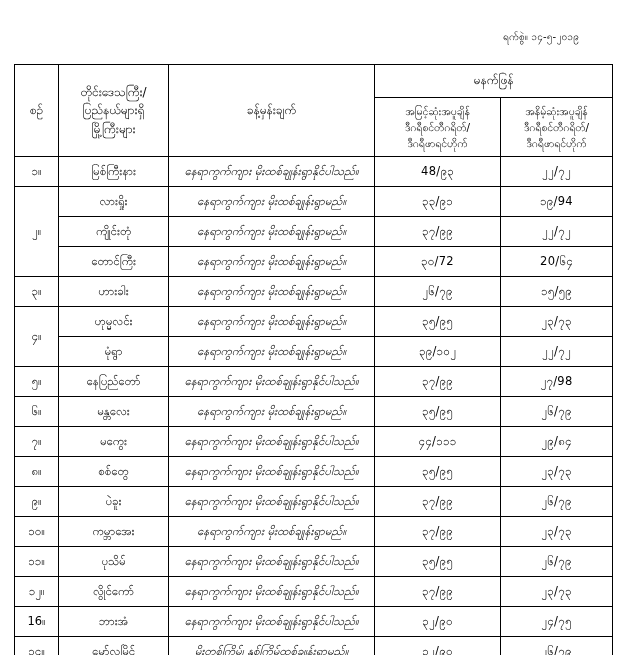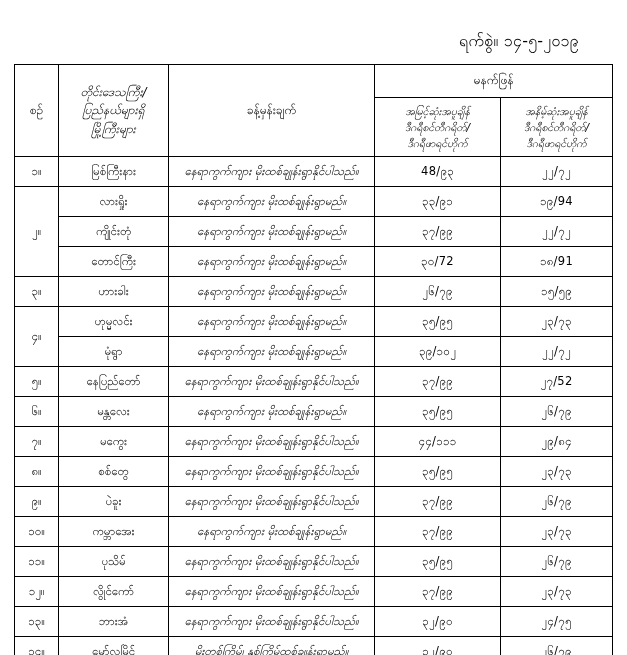--- a/index.html
+++ b/index.html
@@ -13,21 +13,21 @@
     position: relative;
     width: 627px;
     height: 655px;
     background: #ffffff;
     overflow: hidden;
   }
   #date-line {
     position: absolute;
     top: 30px;
     right: 48px;
-    font-size: 16px;
+    font-size: 10px;
     letter-spacing: 0.2px;
     white-space: nowrap;
   }
   table#forecast-table {
     position: absolute;
     left: 14px;
     top: 64px;
     width: 598px;
     border-collapse: collapse;
     table-layout: fixed;
@@ -40,21 +40,20 @@
     font-weight: normal;
     padding: 2px 3px;
     overflow: hidden;
   }
   #forecast-table thead tr.h-top th { height: 28px; font-size: 12px; }
   #forecast-table thead tr.h-sub th { height: 54px; margin-left: 16px; }
   .pre {
     white-space: pre-line;
     line-height: 1.55;
     font-size: 10.5px;
-    font-style: italic;
   }
   #forecast-table tbody td {
     height: 25px;
     font-size: 11.5px;
     line-height: 1.35;
   }
   .c-no     { font-size: 11.5px; }
   .c-city   { font-size: 11.5px; }
   .c-forecast { font-size: 11px; font-style: italic; }
   .c-temp   { font-size: 11.5px; letter-spacing: 0.3px; }
@@ -110,21 +109,21 @@
         <tr>
           <td class="c-city">ကျိုင်းတုံ</td>
           <td class="c-forecast">နေရာကွက်ကျား မိုးထစ်ချုန်းရွာမည်။</td>
           <td class="c-temp">၃၇/၉၉</td>
           <td class="c-temp">၂၂/၇၂</td>
         </tr>
         <tr>
           <td class="c-city">တောင်ကြီး</td>
           <td class="c-forecast">နေရာကွက်ကျား မိုးထစ်ချုန်းရွာမည်။</td>
           <td class="c-temp">၃၀/72</td>
-          <td class="c-temp">၁၈/91</td>
+          <td class="c-temp">20/၆၄</td>
         </tr>
         <tr>
           <td class="c-no" rowspan="1">၃။</td>
           <td class="c-city">ဟားခါး</td>
           <td class="c-forecast">နေရာကွက်ကျား မိုးထစ်ချုန်းရွာမည်။</td>
           <td class="c-temp">၂၆/၇၉</td>
           <td class="c-temp">၁၅/၅၉</td>
         </tr>
         <tr>
           <td class="c-no" rowspan="2">၄။</td>
@@ -137,21 +136,21 @@
           <td class="c-city">မုံရွာ</td>
           <td class="c-forecast">နေရာကွက်ကျား မိုးထစ်ချုန်းရွာမည်။</td>
           <td class="c-temp">၃၉/၁၀၂</td>
           <td class="c-temp">၂၂/၇၂</td>
         </tr>
         <tr>
           <td class="c-no" rowspan="1">၅။</td>
           <td class="c-city">နေပြည်တော်</td>
           <td class="c-forecast">နေရာကွက်ကျား မိုးထစ်ချုန်းရွာနိုင်ပါသည်။</td>
           <td class="c-temp">၃၇/၉၉</td>
-          <td class="c-temp">၂၇/52</td>
+          <td class="c-temp">၂၇/98</td>
         </tr>
         <tr>
           <td class="c-no" rowspan="1">၆။</td>
           <td class="c-city">မန္တလေး</td>
           <td class="c-forecast">နေရာကွက်ကျား မိုးထစ်ချုန်းရွာမည်။</td>
           <td class="c-temp">၃၅/၉၅</td>
           <td class="c-temp">၂၆/၇၉</td>
         </tr>
         <tr>
           <td class="c-no" rowspan="1">၇။</td>
@@ -189,21 +188,21 @@
           <td class="c-temp">၂၆/၇၉</td>
         </tr>
         <tr>
           <td class="c-no" rowspan="1">၁၂။</td>
           <td class="c-city">လွိုင်ကော်</td>
           <td class="c-forecast">နေရာကွက်ကျား မိုးထစ်ချုန်းရွာနိုင်ပါသည်။</td>
           <td class="c-temp">၃၇/၉၉</td>
           <td class="c-temp">၂၃/၇၃</td>
         </tr>
         <tr>
-          <td class="c-no" rowspan="1">၁၃။</td>
+          <td class="c-no" rowspan="1">16။</td>
           <td class="c-city">ဘားအံ</td>
           <td class="c-forecast">နေရာကွက်ကျား မိုးထစ်ချုန်းရွာနိုင်ပါသည်။</td>
           <td class="c-temp">၃၂/၉၀</td>
           <td class="c-temp">၂၄/၇၅</td>
         </tr>
         <tr>
           <td class="c-no" rowspan="1">၁၄။</td>
           <td class="c-city">မော်လမြိုင်</td>
           <td class="c-forecast">မိုးတစ်ကြိမ်၊ နှစ်ကြိမ်ထစ်ချုန်းရွာမည်။</td>
           <td class="c-temp">၃၂/၉၀</td>

